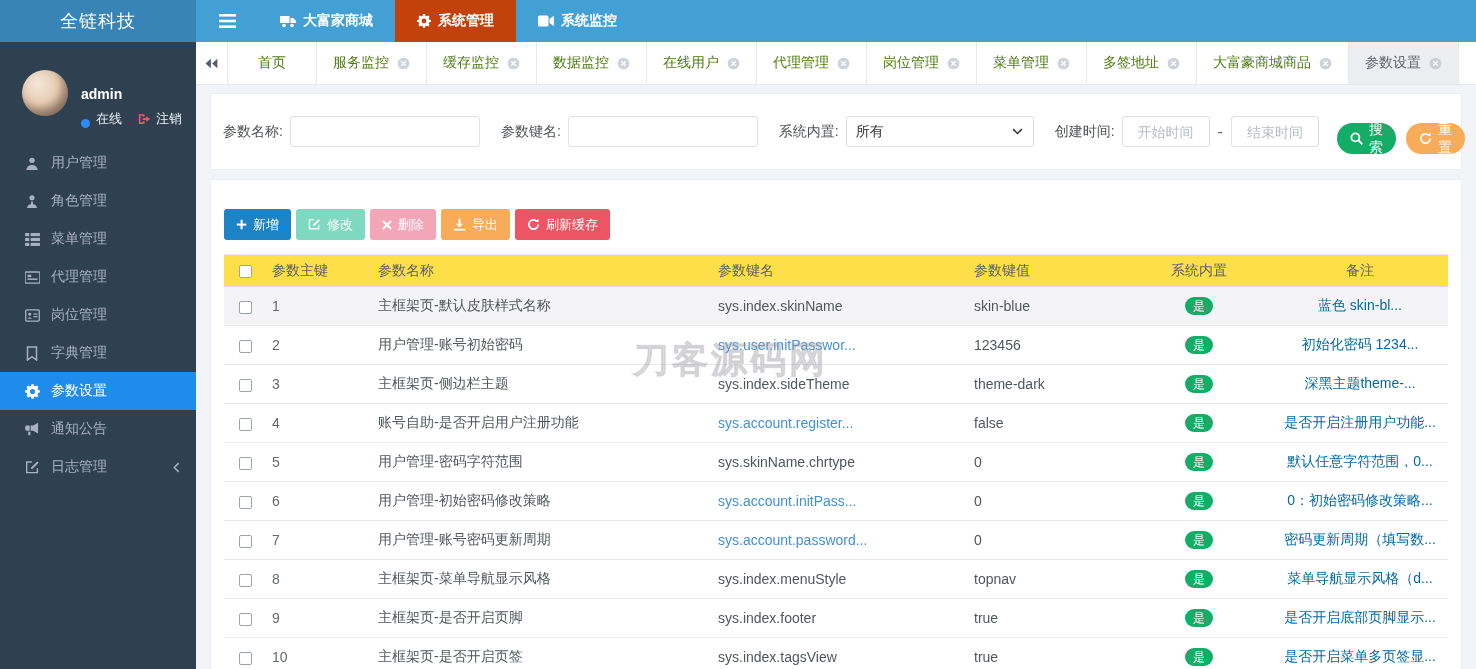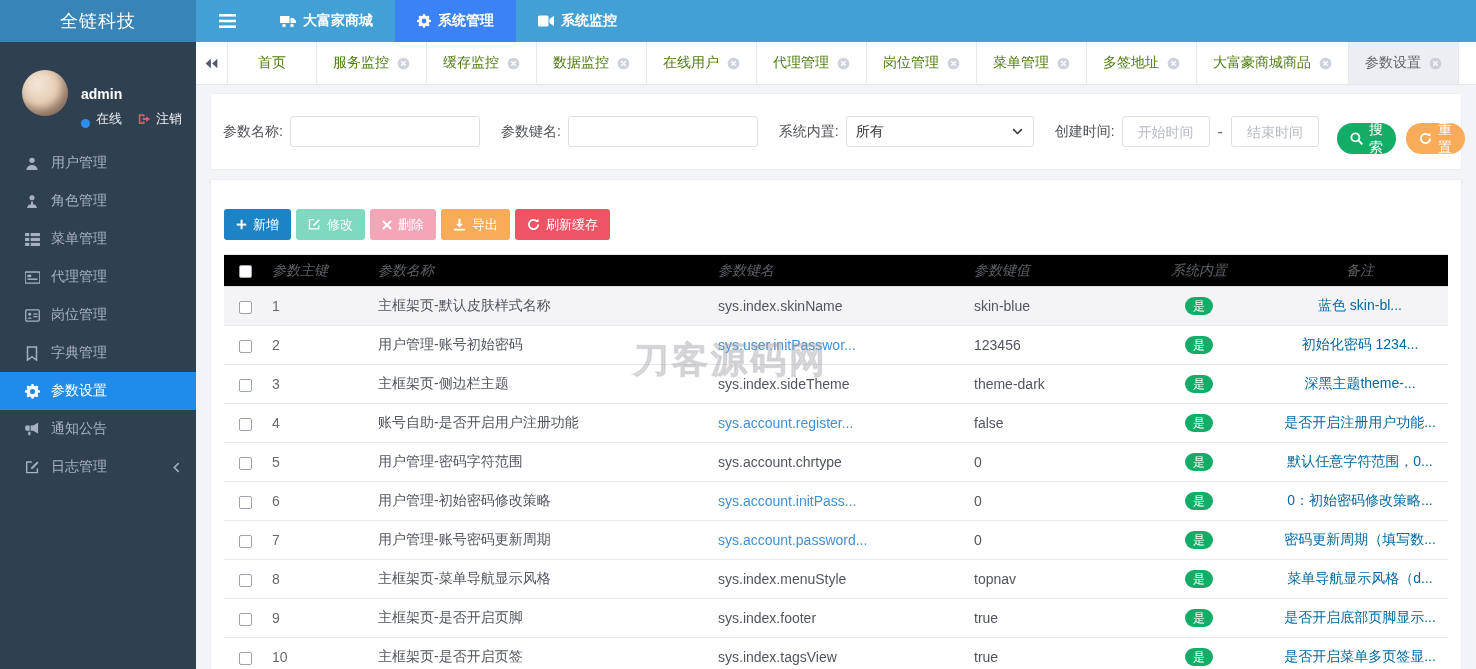--- a/index.html
+++ b/index.html
@@ -6,21 +6,21 @@
   html,body { width:1476px; height:669px; overflow:hidden; }
   body { font-family:"Liberation Sans","DejaVu Sans",sans-serif; background:#f3f4f8; position:relative; }
 
   
   .topbar { display:flex; height:42px; }
   .logo { width:196px; background:#3884b6; color:#fff; font-size:18px; display:flex; align-items:center; justify-content:center; letter-spacing:1px; }
   .nav { flex:1; background:#42a0d5; display:flex; align-items:stretch; }
   .hamburger { width:62px; display:flex; align-items:center; justify-content:center; color:#fff; cursor:pointer; }
   .nav-items { display:flex; }
   .nav-item { display:flex; align-items:center; gap:7px; padding:0 22px; color:#fff; font-size:14px; font-weight:700; cursor:pointer; }
-  .nav-item.active { background:#3b82f6; }
+  .nav-item.active { background:#c2410c; }
   .nav-item .nav-icon { display:flex; align-items:center; }
 
   
   .body-row { display:flex; height:627px; }
   .sidebar { width:196px; background:#2f4050; flex:none; }
   .main { flex:1; display:flex; flex-direction:column; min-width:0; }
 
   
   .user-panel { padding:16px 0 12px 22px; }
   .user-top { display:flex; align-items:center; }
@@ -71,21 +71,21 @@
   .table-panel { padding:15px 13px 0 13px; min-height:506px; }
   .toolbar { display:flex; gap:5px; margin-bottom:14px; }
   .btn-sq { height:31px; border-radius:3px; padding:0 12px; font-size:13px; }
   .btn-add { background:#1c84c6; }
   .btn-edit { background:#7fd9c0; }
   .btn-del { background:#f3a6b8; }
   .btn-export { background:#f8ac59; }
   .btn-cache { background:#ed5565; }
 
   table { width:100%; border-collapse:collapse; table-layout:fixed; }
-  th { background:#000000; font-weight:400; font-size:14px; color:#5c6066; height:32px; text-align:left; padding:0 6px; border-top:1px solid #e7eaec; border-bottom:1px solid #dadde2;font-style:italic; }
+  th { background:#fde047; font-weight:400; font-size:14px; color:#5c6066; height:32px; text-align:left; padding:0 6px; border-top:1px solid #e7eaec; border-bottom:1px solid #dadde2; }
   td { height:39px; font-size:14px; color:#51565e; padding:0 6px; border-bottom:1px solid #e7eaec; overflow:hidden; white-space:nowrap; }
   tbody tr:first-child td { background:#f4f4f6; }
   .col-check { width:42px; text-align:center; }
   .col-id { width:106px; }
   .col-name { width:340px; }
   .col-key { width:256px; }
   .col-value { width:158px; }
   .col-builtin { width:146px; text-align:center; }
   .col-remark { text-align:center; }
   .cbx { width:13px; height:13px; border:1px solid #9da3ab; border-radius:2px; background:#fff; display:inline-block; vertical-align:middle; cursor:pointer; }
@@ -554,21 +554,21 @@
                 <td class="col-key"><span class="key-text link">sys.account.register...</span></td>
                 <td class="col-value">false</td>
                 <td class="col-builtin"><span class="badge">是</span></td>
                 <td class="col-remark"><a class="remark-link">是否开启注册用户功能...</a></td>
               </tr>
 
               <tr>
                 <td class="col-check"><span class="cbx"></span></td>
                 <td class="col-id id-cell">5</td>
                 <td class="col-name">用户管理-密码字符范围</td>
-                <td class="col-key"><span class="key-text">sys.account.chrtype</span></td>
+                <td class="col-key"><span class="key-text">sys.skinName.chrtype</span></td>
                 <td class="col-value">0</td>
                 <td class="col-builtin"><span class="badge">是</span></td>
                 <td class="col-remark"><a class="remark-link">默认任意字符范围，0...</a></td>
               </tr>
 
               <tr>
                 <td class="col-check"><span class="cbx"></span></td>
                 <td class="col-id id-cell">6</td>
                 <td class="col-name">用户管理-初始密码修改策略</td>
                 <td class="col-key"><span class="key-text link">sys.account.initPass...</span></td>

